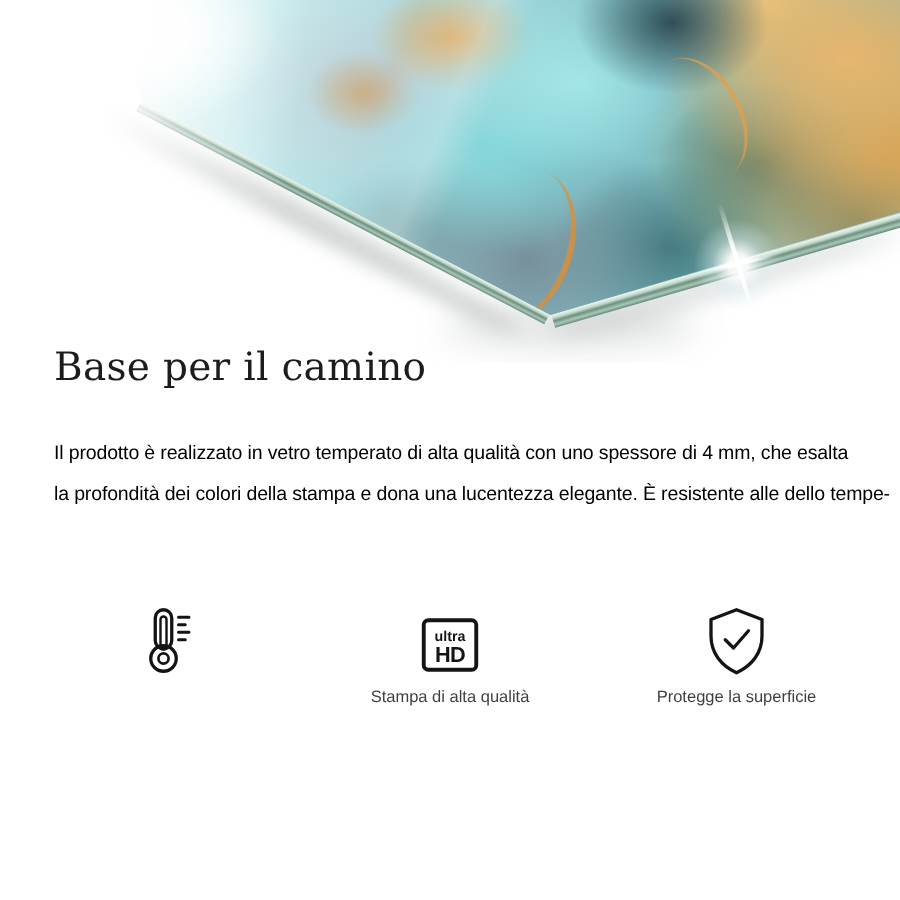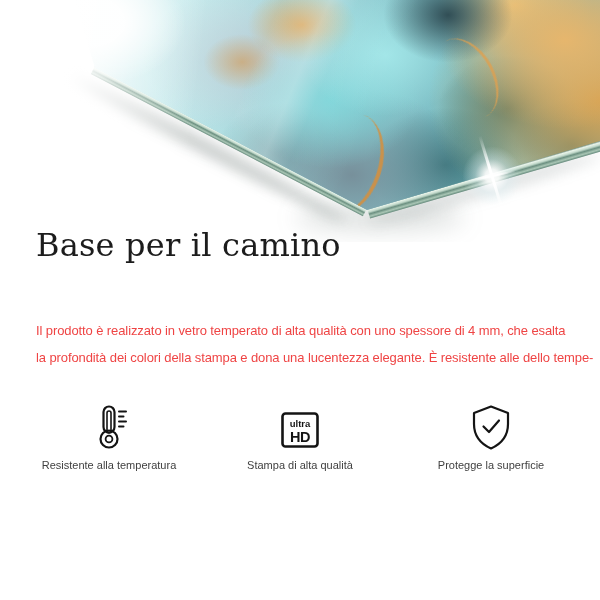--- a/index.html
+++ b/index.html
@@ -57,25 +57,25 @@
 
   .sparkle{position:absolute;left:492px;top:176px;width:0;height:0;}
   .glow{position:absolute;left:-30px;top:-30px;width:60px;height:60px;
     background:radial-gradient(circle, #ffffff 0%, rgba(255,255,255,0.9) 16%, rgba(222,240,244,0.4) 40%, rgba(255,255,255,0) 70%);}
   .ray{position:absolute;left:0;top:0;background:linear-gradient(90deg, rgba(255,255,255,0), #ffffff 40%, #ffffff 60%, rgba(255,255,255,0));}
   .r1{width:84px;height:3px;transform:translate(-50%,-50%) rotate(73deg);}
   .r2{width:48px;height:2px;transform:translate(-50%,-50%) rotate(-12deg);}
 
   
   .title{position:absolute;left:36px;top:229px;margin:0;font-weight:400;
-    font-family:"DejaVu Serif","Liberation Serif",serif;font-size:32px;line-height:33px;color:#1c1c1c;letter-spacing:0.2px;}
+    font-family:"DejaVu Serif","Liberation Serif",serif;font-size:26px;line-height:33px;color:#1c1c1c;letter-spacing:0.2px;}
   .title span{display:block;}
 
-  .desc{position:absolute;left:36px;top:317px;width:534px;
-    font-size:13px;line-height:27.3px;color:#ef4444;letter-spacing:-0.1px;}
+  .desc{position:absolute;left:36px;top:288px;width:534px;
+    font-size:13px;line-height:27.3px;color:#000000;letter-spacing:-0.1px;}
   .dline{white-space:nowrap;}
 
   
   .features{position:absolute;left:18px;top:402px;width:564px;
     display:flex;flex-wrap:wrap;justify-content:space-between;}
   .cell{width:182px;display:flex;flex-direction:column;align-items:center;margin-bottom:17px;}
   .icon-box{height:48px;display:flex;align-items:flex-end;justify-content:flex-end;}
   .flabel{margin-top:9px;font-size:11px;color:#3f3f3f;}
   .ic{stroke:#141414;fill:none;stroke-width:2.2;stroke-linecap:round;stroke-linejoin:round;}
   .ictxt{fill:#141414;stroke:none;font-family:"Liberation Sans",sans-serif;font-weight:bold;}
@@ -115,21 +115,20 @@
   <div class="cell">
     <div class="icon-box">
       <svg class="ic" width="46" height="46" viewBox="0 0 46 46">
         <rect x="17.5" y="2.5" width="11" height="26" rx="5.5"></rect>
         <rect x="21" y="7" width="4" height="22" rx="2" stroke-width="1.6"></rect>
         <circle cx="23" cy="35" r="8.5"></circle>
         <circle cx="23" cy="35" r="3.4" stroke-width="1.8"></circle>
         <path d="M33 7.5h7 M33 12.5h4.5 M33 17.5h7 M33 22.5h4.5" stroke-width="2"></path>
       </svg>
     </div>
-    <div class="flabel">Resistente alla temperatura</div>
   </div>
 
   <div class="cell">
     <div class="icon-box">
       <svg class="ic" width="40" height="40" viewBox="0 0 40 40">
         <rect x="2.5" y="3.5" width="35" height="33" rx="3" stroke-width="2.6"></rect>
         <text class="ictxt" x="20" y="17" font-size="9.5" text-anchor="middle">ultra</text>
         <text class="ictxt" x="20" y="31.5" font-size="14.5" text-anchor="middle" letter-spacing="-0.5">HD</text>
       </svg>
     </div>

